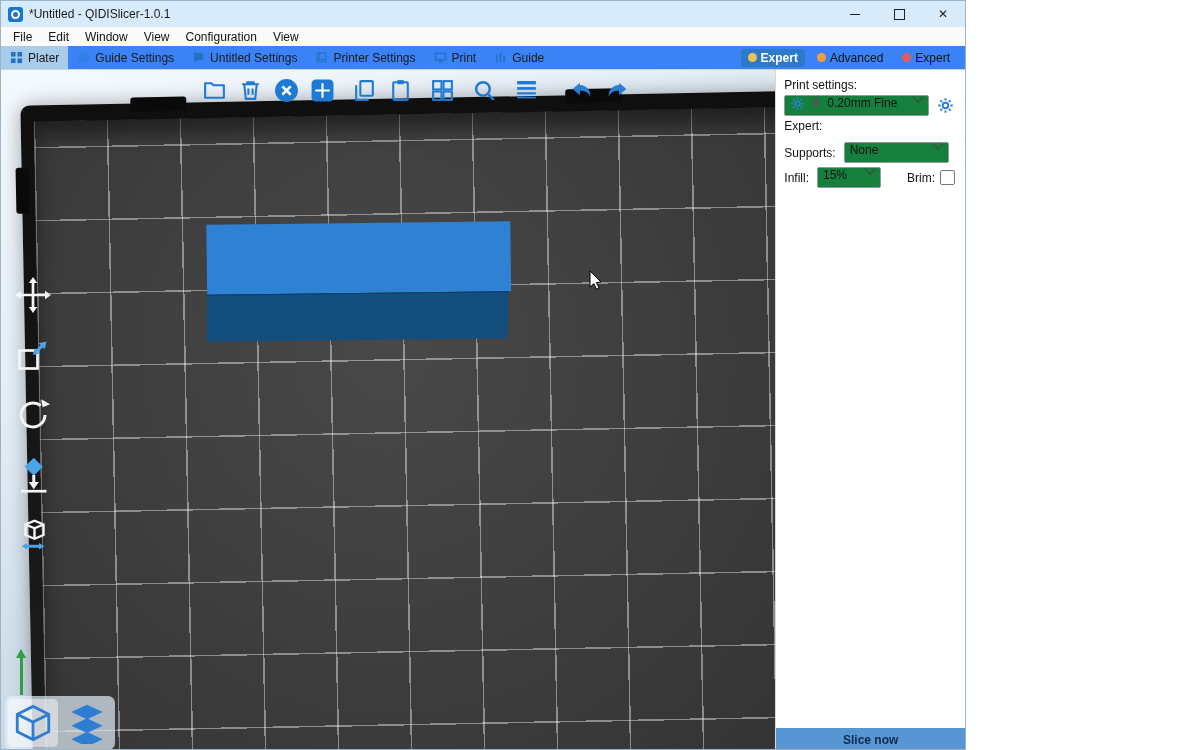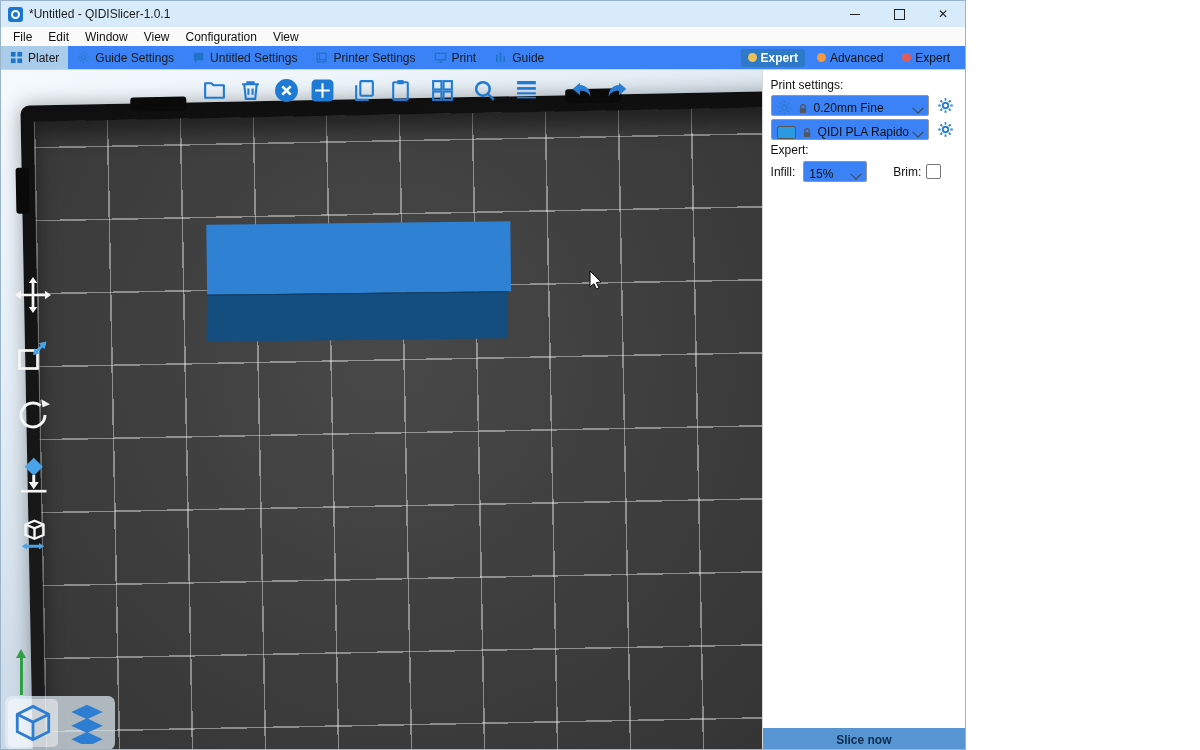--- a/index.html
+++ b/index.html
@@ -72,22 +72,22 @@
   .vt-btn{width:50px;height:48px;display:flex;align-items:center;justify-content:center;border-radius:5px;}
   .vt-btn.first{background:rgba(255,255,255,.45);}
   .vt-btn svg{width:42px;height:42px;}
   
   .cursor{position:absolute;left:588px;top:200px;width:14px;height:21px;}
   
   .sidebar{flex:1;background:#fff;border-left:1px solid #d8d8d8;position:relative;
     padding:5px 10px 0 8px;box-sizing:border-box;}
   .group-label{margin:3px 0 3px;}
   .combo-row{display:flex;align-items:center;margin-bottom:3px;}
-  .combo{flex:1;height:21px;border:1px solid #979797;border-radius:2px;background:#3b82f6;
-    display:flex;align-items:flex-end;gap:5px;padding:0 5px;box-sizing:border-box;}
+  .combo{flex:1;height:21px;border:1px solid #979797;border-radius:2px;background:#15803d;
+    display:flex;align-items:flex-start;gap:5px;padding:0 5px;box-sizing:border-box;}
   .combo .value{flex:1;white-space:nowrap;overflow:hidden;}
   .chev{width:7px;height:7px;border-right:1.5px solid #444;border-bottom:1.5px solid #444;
     transform:rotate(45deg) translate(-2px,-2px);margin-right:1px;flex:none;}
   .combo svg.mini{width:15px;height:15px;flex:none;}
   .combo svg.lock{width:12px;height:12px;flex:none;}
   .gear-btn{width:19px;height:19px;margin-left:7px;flex:none;display:flex;align-items:center;justify-content:center;}
   .gear-btn svg{width:17px;height:17px;}
   .swatch{width:17px;height:11px;background:#2b9ae3;border:1px solid #555;border-radius:2px;flex:none;}
   .inline-row{display:flex;align-items:center;margin-top:9px;}
   .inline-row .lbl{margin-right:8px;}
@@ -377,38 +377,30 @@
           <span class="value">0.20mm Fine</span>
           <span class="chev"></span>
         </span>
         <span class="gear-btn">
           <svg viewBox="0 0 16 16">
               <use href="#gear"></use>
             </svg>
         </span>
       </div>
 
-      <div class="combo-row">
-        <span class="combo">
-          <span class="swatch"></span>
-          <svg class="lock" viewBox="0 0 16 16">
-              <use href="#lock"></use>
-            </svg>
-          <span class="value">QIDI PLA Rapido</span>
+
+      <div class="group-label">Expert:</div>
+
+      <div class="inline-row">
+        <span class="lbl">Supports:</span>
+        <span class="combo supports-combo">
+          <span class="value">None</span>
           <span class="chev"></span>
         </span>
-        <span class="gear-btn">
-          <svg viewBox="0 0 16 16">
-              <use href="#gear"></use>
-            </svg>
-        </span>
-      </div>
-
-      <div class="group-label">Expert:</div>
-
+      </div>
 
       <div class="inline-row infill-row">
         <span class="lbl">Infill:</span>
         <span class="combo infill-combo">
           <span class="value">15%</span>
           <span class="chev"></span>
         </span>
         <span class="brim-lbl">Brim:</span>
         <span class="checkbox"></span>
       </div>

